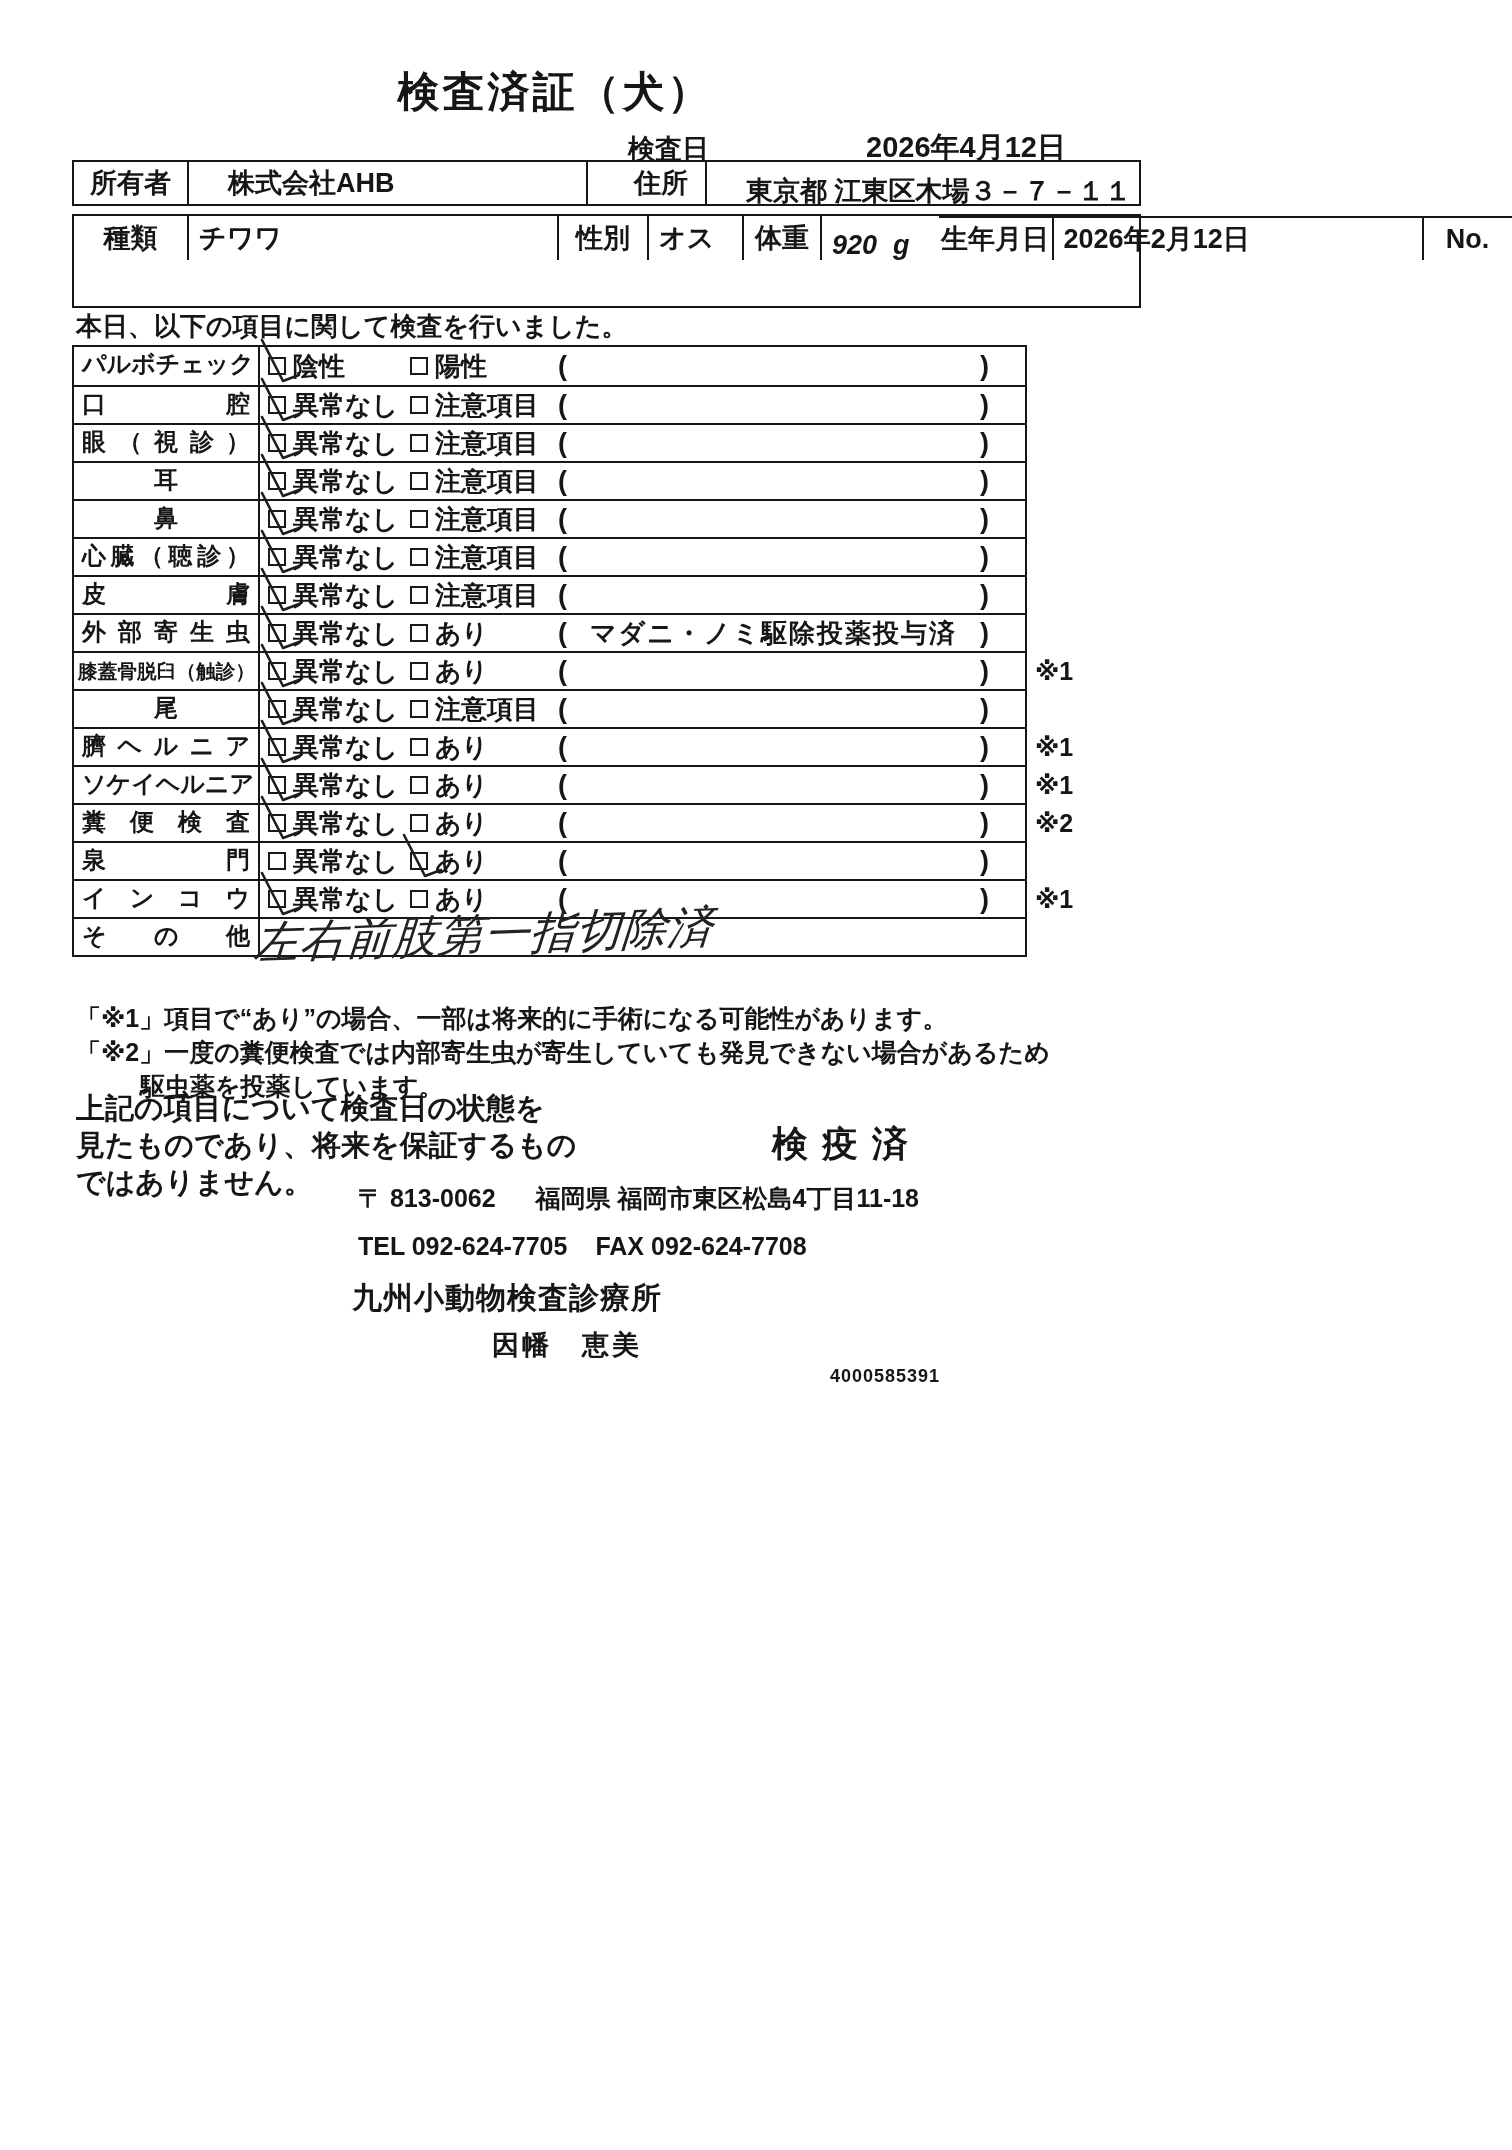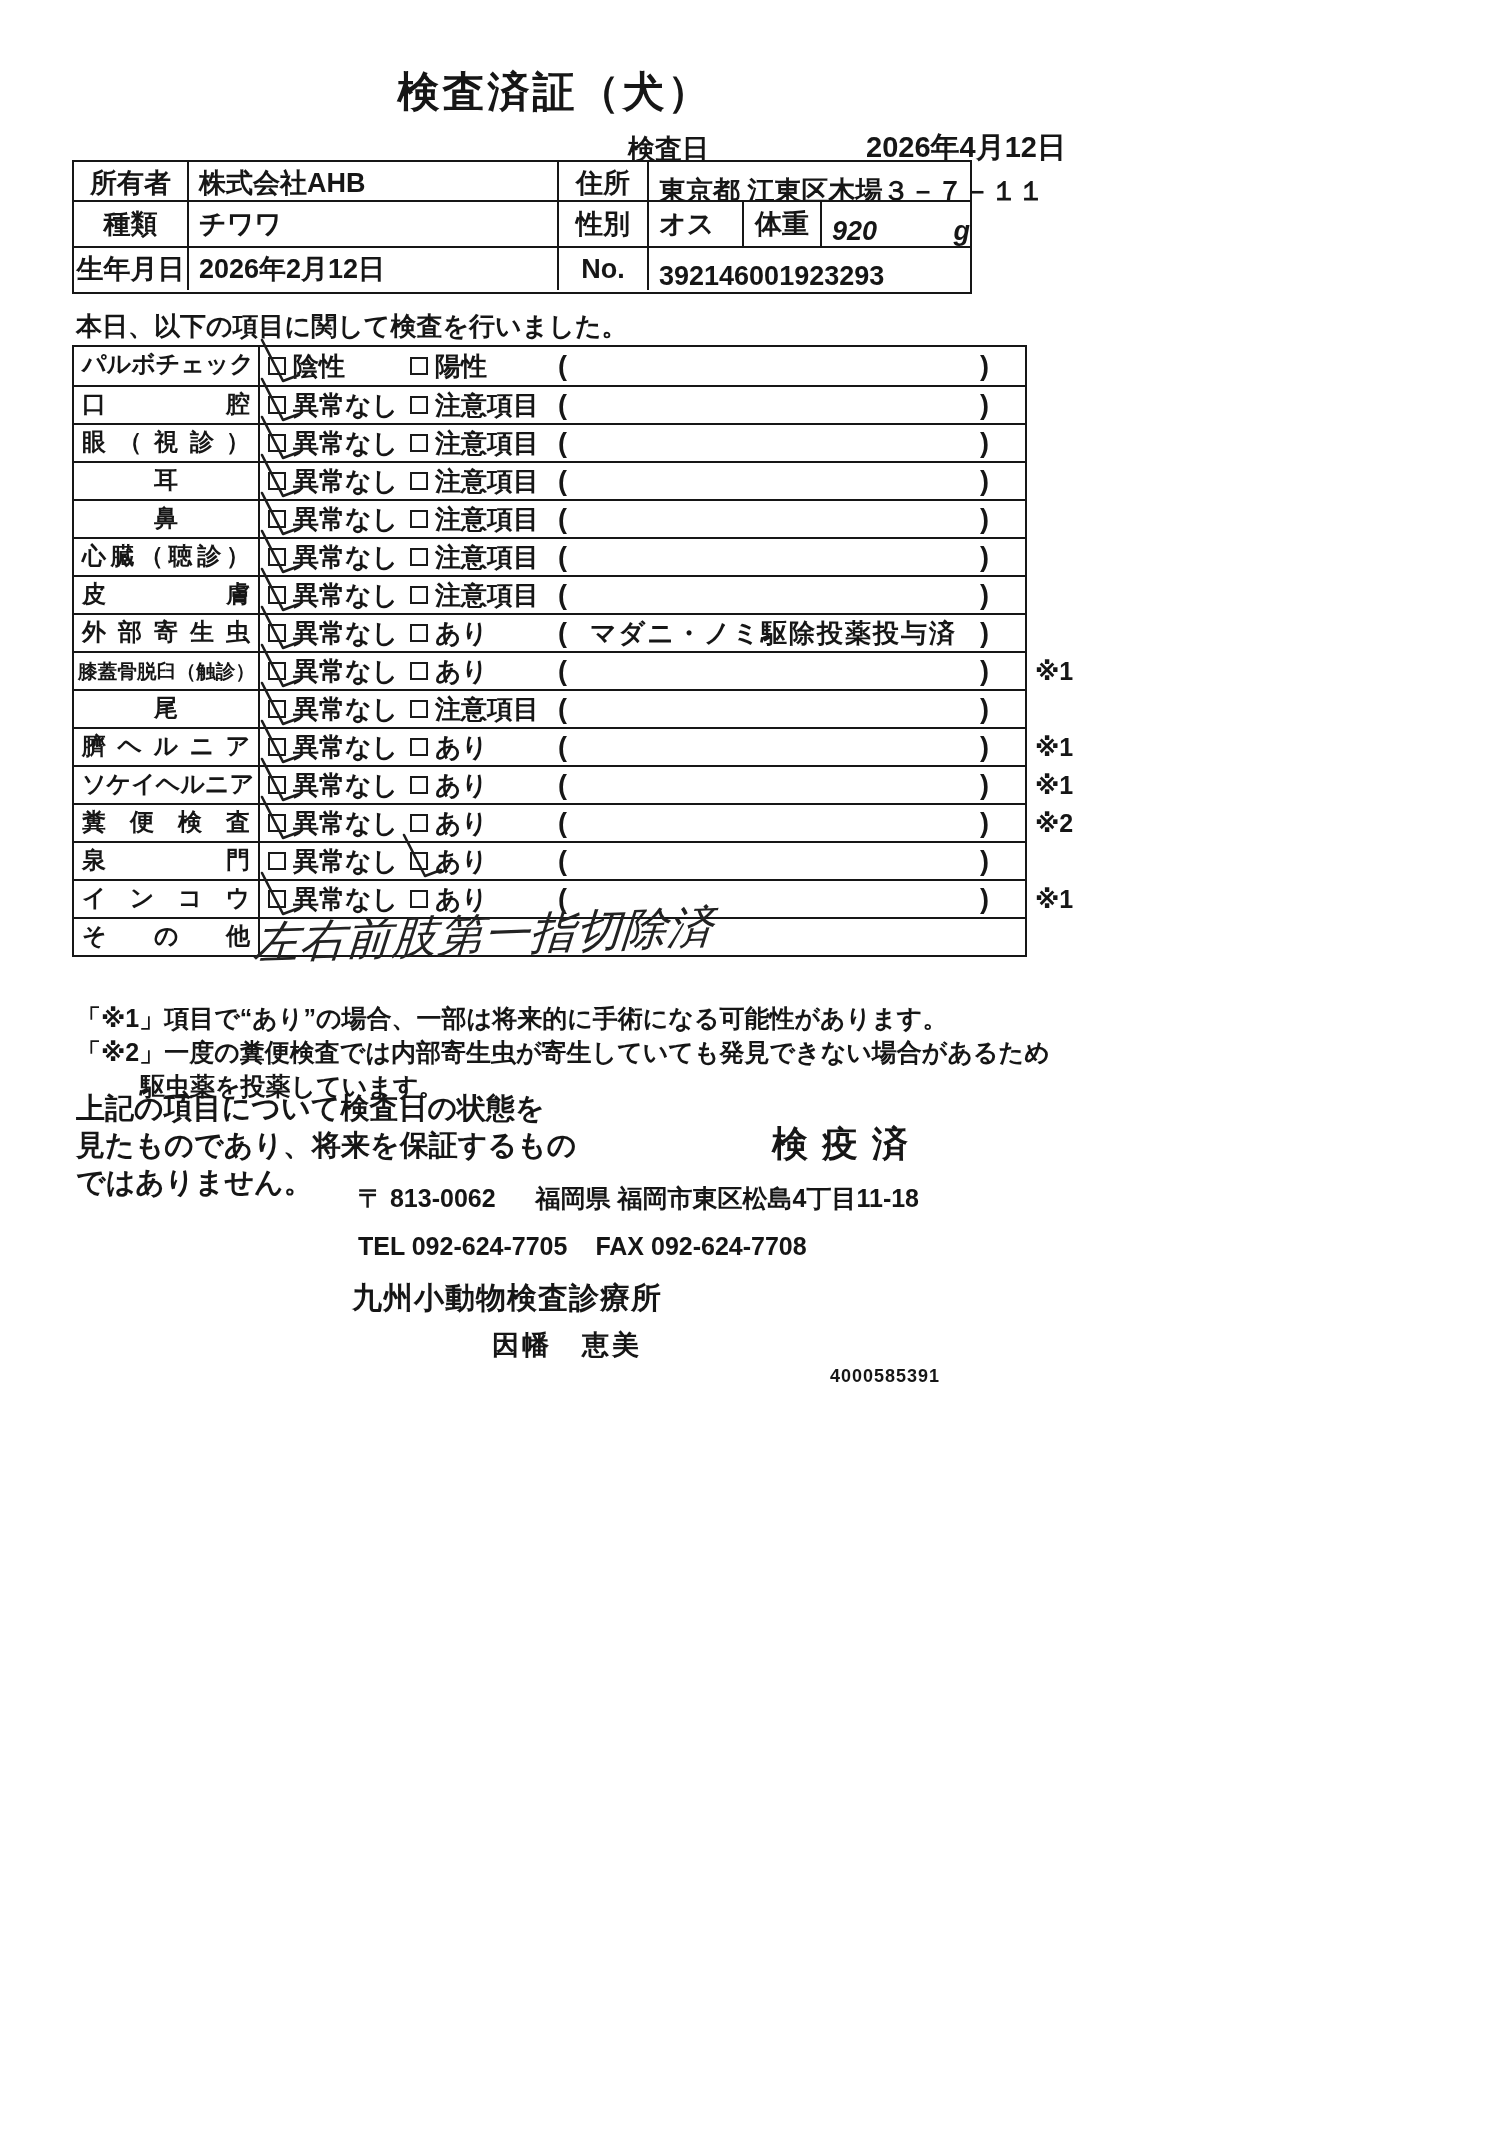--- a/index.html
+++ b/index.html
@@ -10,23 +10,23 @@
     color:#161616;
   }
   .page { position:relative; width:1512px; height:2150px; background:#fff; overflow:hidden; }
   .abs { position:absolute; }
 
   .title { left:0; top:64px; width:1110px; text-align:center; font-size:42px; font-weight:700; letter-spacing:3px; }
 
   .date-label { left:628px; top:131px; font-size:27px; font-weight:700; }
   .date-value { left:866px; top:128px; font-size:29px; font-weight:700;text-align:center; }
 
-  .htable { left:72px; width:900px; border:2px solid #161616; display:flex; background:#fff; }
+  .htable { left:72px; width:1069px; border:2px solid #161616; display:flex; background:#fff;gap:29px; }
   .owner-table { top:160px; height:46px; }
-  .pet-table { top:200px; height:94px; flex-direction:column; }
+  .pet-table { top:214px; height:94px; flex-direction:row; }
   .hrow { display:flex; height:44px; }
   .hrow + .hrow { border-top:2px solid #161616; }
   .hcell { display:flex; align-items:center; font-size:27px; font-weight:700; padding:0 10px; border-right:2px solid #161616; white-space:nowrap; overflow:visible; }
   .hcell:last-child { border-right:0; }
   .hcell.lab { justify-content:center; padding:0 4px; }
   .w115 { width:115px; flex:none; }
   .w370 { width:370px; flex:none; }
   .w90  { width:90px;  flex:none; }
   .w95  { width:95px;  flex:none; }
   .w78  { width:78px;  flex:none; }

